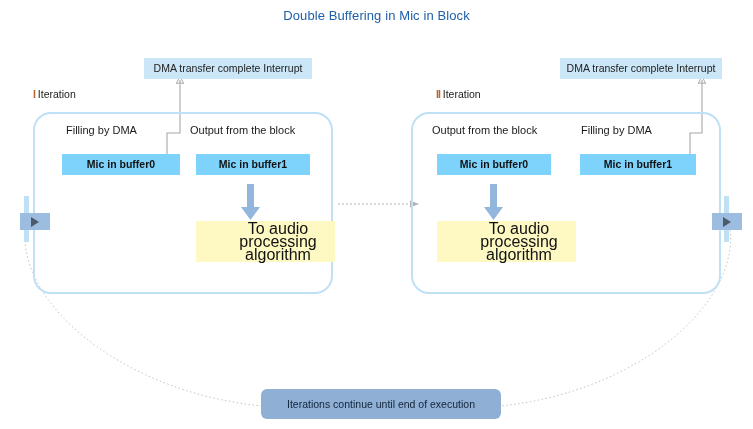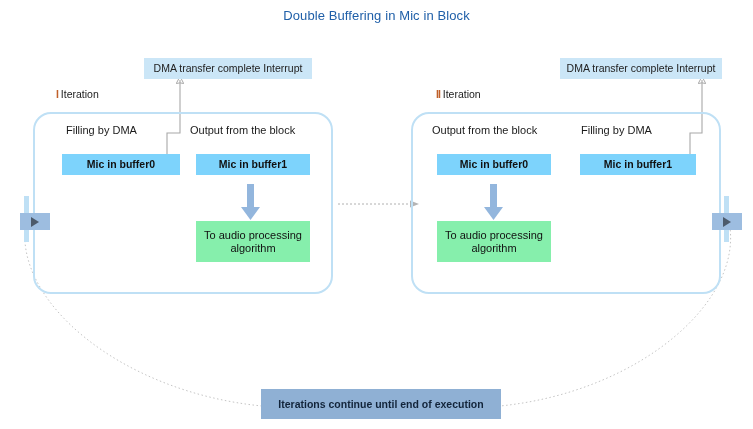--- a/index.html
+++ b/index.html
@@ -82,28 +82,29 @@
     color: #111111;
     font-size: 10.5px;
     text-align: center;
     line-height: 21px;
     height: 21px;
     white-space: nowrap;
     font-weight: bold;
   }
   .algo-box {
     position: absolute;
-    background: #86efac;
+    background: #fef9c3;
     color: #111111;
-    font-size: 11px;
+    font-size: 16px;
     text-align: center;
     display: flex;
     align-items: center;
     justify-content: center;
     line-height: 13px;
+    padding-left: 25px;
   }
   
   .play-box {
     position: absolute;
     width: 30px;
     height: 17px;
     background: #9dbde0;
     display: flex;
     align-items: center;
     justify-content: center;
@@ -114,26 +115,27 @@
     border-left: 8px solid #4c5a6b;
     border-top: 5px solid transparent;
     border-bottom: 5px solid transparent;
   }
   
   .loop-label {
     position: absolute;
     background: #8fb0d4;
     color: #12243a;
     font-size: 10.5px;
-    font-weight: bold;
+    font-weight: normal;
     text-align: left;
     display: flex;
     align-items: center;
     justify-content: center;
     white-space: nowrap;
+    border-radius: 6px;
   }
 </style>
 </head>
 <body>
 
 <div id="canvas">
 
   <div class="title">Double Buffering in Mic in Block</div>
 
   <svg id="lines" viewBox="0 0 753 429" xmlns="http://www.w3.org/2000/svg">
@@ -169,21 +171,21 @@
     <path d="M262,406 C120,392 12,300 26,222" fill="none" stroke="#bdbdbd" stroke-width="0.9" stroke-dasharray="1.5,2.5"></path>
 
     <rect x="24" y="196" width="5" height="46" fill="#bfe0f5"></rect>
     <rect x="724" y="196" width="5" height="46" fill="#bfe0f5"></rect>
   </svg>
 
   <div class="interrupt-box" style="left:144px; top:52px; width:168px;">DMA transfer complete Interrupt</div>
 
   <div class="interrupt-box" style="left:560px; top:52px; width:162px;">DMA transfer complete Interrupt</div>
 
-  <div class="iter-label" style="left:56px; top:88px;">
+  <div class="iter-label" style="left:33px; top:88px;">
     <span class="numeral">I</span>
     <span>Iteration</span>
   </div>
 
   <div class="panel" style="left:33px; top:112px; width:296px; height:178px;"></div>
 
   <div class="caption" style="left:66px; top:124px; width:118px;">Filling by DMA</div>
   <div class="buf-box" style="left:62px; top:154px; width:118px;">Mic in buffer0</div>
 
   <div class="caption" style="left:190px; top:124px; width:126px;">Output from the block</div>

